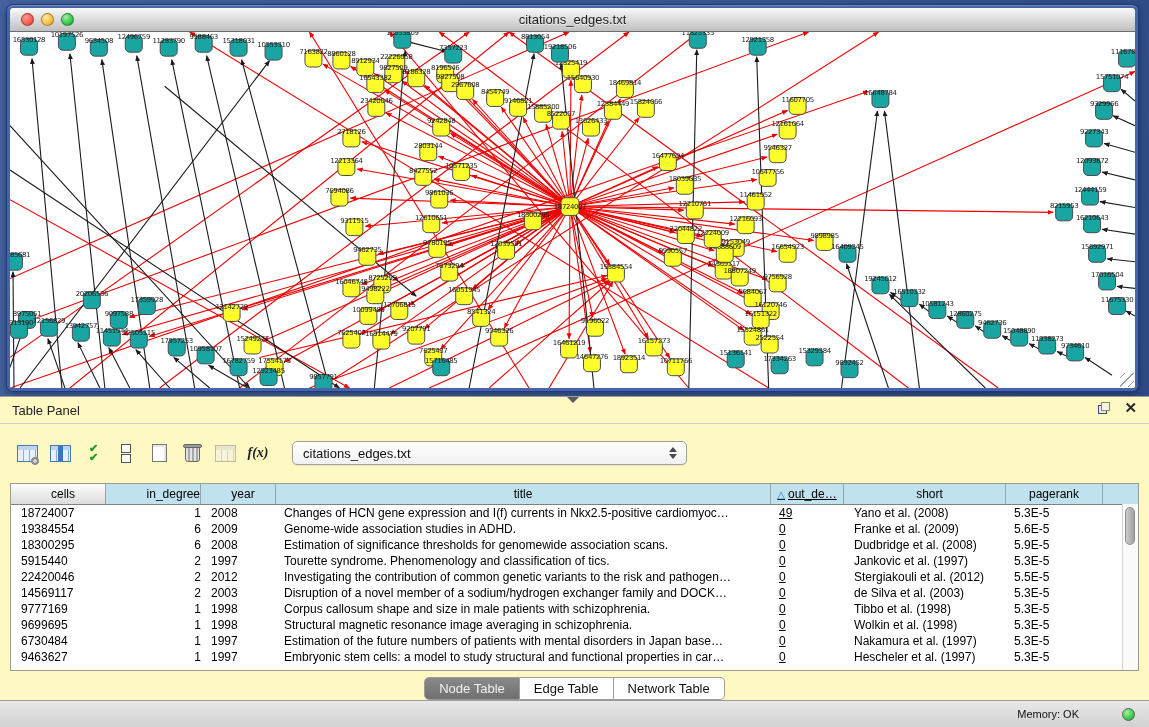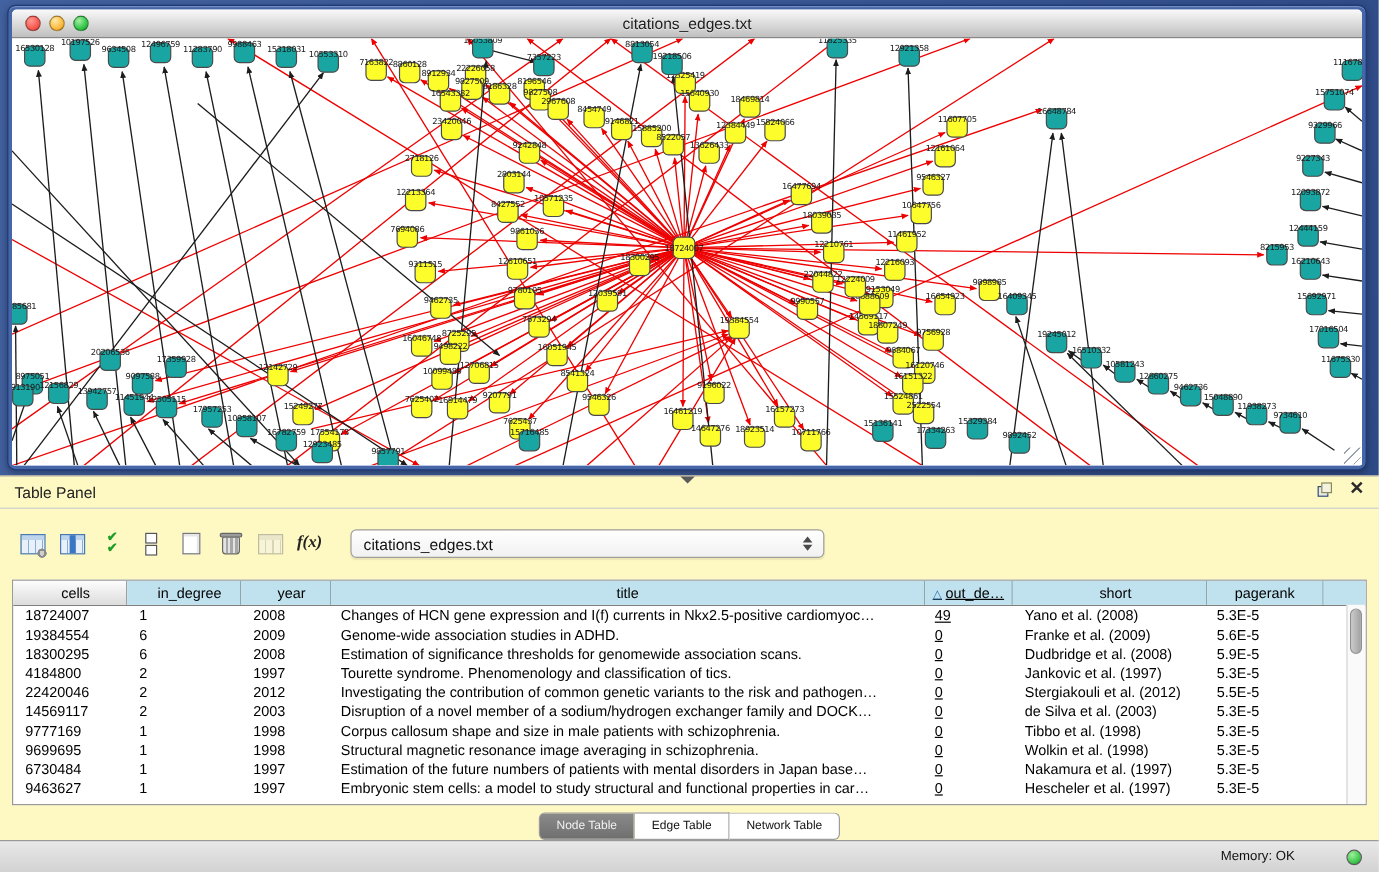--- a/index.html
+++ b/index.html
@@ -57,31 +57,31 @@
   
   .tablewrap{position:absolute;left:10px;top:86px;width:1129px;height:188px;background:#fff;border:1px solid #9a9a9a;box-sizing:border-box;overflow:hidden;}
   .thead{display:flex;height:20px;border-bottom:1px solid #808080;}
   .hcell{box-sizing:border-box;font-size:12px;color:#000;text-align:center;line-height:20px;background:#bfe2ee;border-right:1px solid #8fa6ad;overflow:hidden;white-space:nowrap;}
   .hcell.first{background:linear-gradient(#fdfdfd,#dcdcdc);border-right:1px solid #9f9f9f;}
   .hcell .sort{color:#2e7bb5;font-size:10px;margin-right:3px;}
   .hfill{flex:1;background:#bfe2ee;}
   .trow{display:flex;height:16px;line-height:16px;}
   .tcell{box-sizing:border-box;font-size:12px;color:#000;white-space:nowrap;overflow:hidden;padding-left:8px;}
   .col0{width:95px;padding-left:10px;}
-  .col1{width:95px;padding-left:10px;}
+  .col1{width:95px;padding-left:10px;text-align:right;}
   .col2{width:75px;padding-left:10px;}
   .col3{width:495px;}
   .col4{width:73px;text-decoration:underline;}
   .col5{width:162px;padding-left:10px;}
   .col6{width:97px;}
   .vscroll{position:absolute;right:0;top:20px;bottom:0;width:15px;background:#fafafa;border-left:1px solid #d4d4d4;}
   .vthumb{position:absolute;left:2px;top:3px;width:10px;height:38px;border-radius:6px;background:linear-gradient(to right,#cbcbcb,#a2a2a2);border:1px solid #8f8f8f;box-sizing:border-box;}
   
   .tabs{position:absolute;left:0;top:280px;width:100%;display:flex;justify-content:center;}
-  .tab{height:21px;line-height:21px;font-size:10px;padding:0 14px;background:#fff;border:1px solid #9c9c9c;border-left:none;color:#111;}
+  .tab{height:21px;line-height:21px;font-size:13px;padding:0 14px;background:#fff;border:1px solid #9c9c9c;border-left:none;color:#111;}
   .tab:first-child{border-left:1px solid #9c9c9c;border-radius:5px 0 0 5px;}
   .tab:last-child{border-radius:0 5px 5px 0;}
   .tab.active{background:linear-gradient(#8a8a8a,#6f6f6f);color:#f1f1f1;}
   
   .status-bar{position:absolute;left:0;top:700px;width:1149px;height:27px;background:linear-gradient(#e8e8e8,#d2d2d2);border-top:1px solid #9a9a9a;box-sizing:border-box;display:flex;align-items:center;justify-content:flex-end;padding-right:14px;gap:36px;}
   .mem-label{font-size:11px;color:#111;margin-right:7px;}
   .mem-dot{width:13px;height:13px;border-radius:50%;background:radial-gradient(circle at 35% 30%,#9ff09a,#3fc94f 60%,#23912f);border:1px solid #5d5d5d;box-sizing:border-box;}
 </style>
 </head>
 <body>
@@ -624,21 +624,21 @@
         <div class="trow">
           <div class="tcell col0">18300295</div>
           <div class="tcell col1">6</div>
           <div class="tcell col2">2008</div>
           <div class="tcell col3">Estimation of significance thresholds for genomewide association scans.</div>
           <div class="tcell col4">0</div>
           <div class="tcell col5">Dudbridge et al. (2008)</div>
           <div class="tcell col6">5.9E-5</div>
         </div>
         <div class="trow">
-          <div class="tcell col0">4184800</div>
+          <div class="tcell col0">5915440</div>
           <div class="tcell col1">2</div>
           <div class="tcell col2">1997</div>
           <div class="tcell col3">Tourette syndrome. Phenomenology and classification of tics.</div>
           <div class="tcell col4">0</div>
           <div class="tcell col5">Jankovic et al. (1997)</div>
           <div class="tcell col6">5.3E-5</div>
         </div>
         <div class="trow">
           <div class="tcell col0">22420046</div>
           <div class="tcell col1">2</div>

